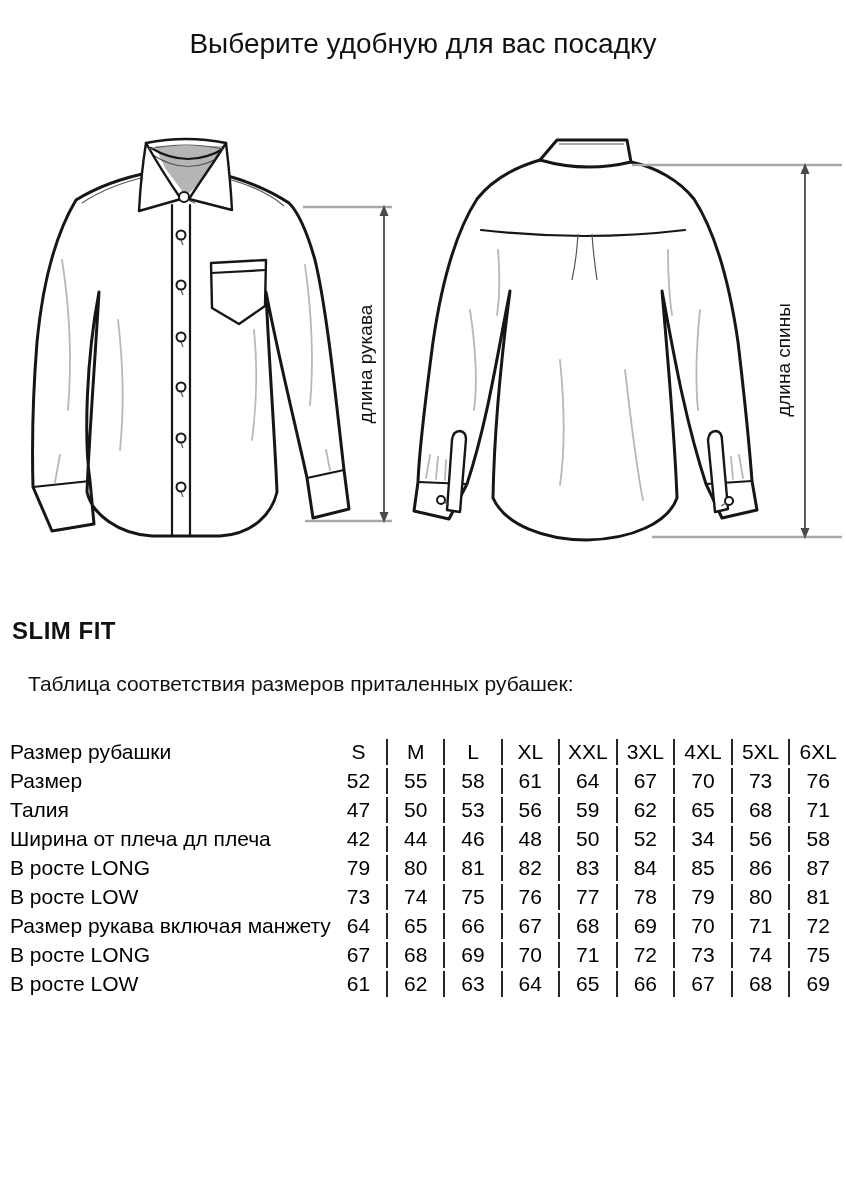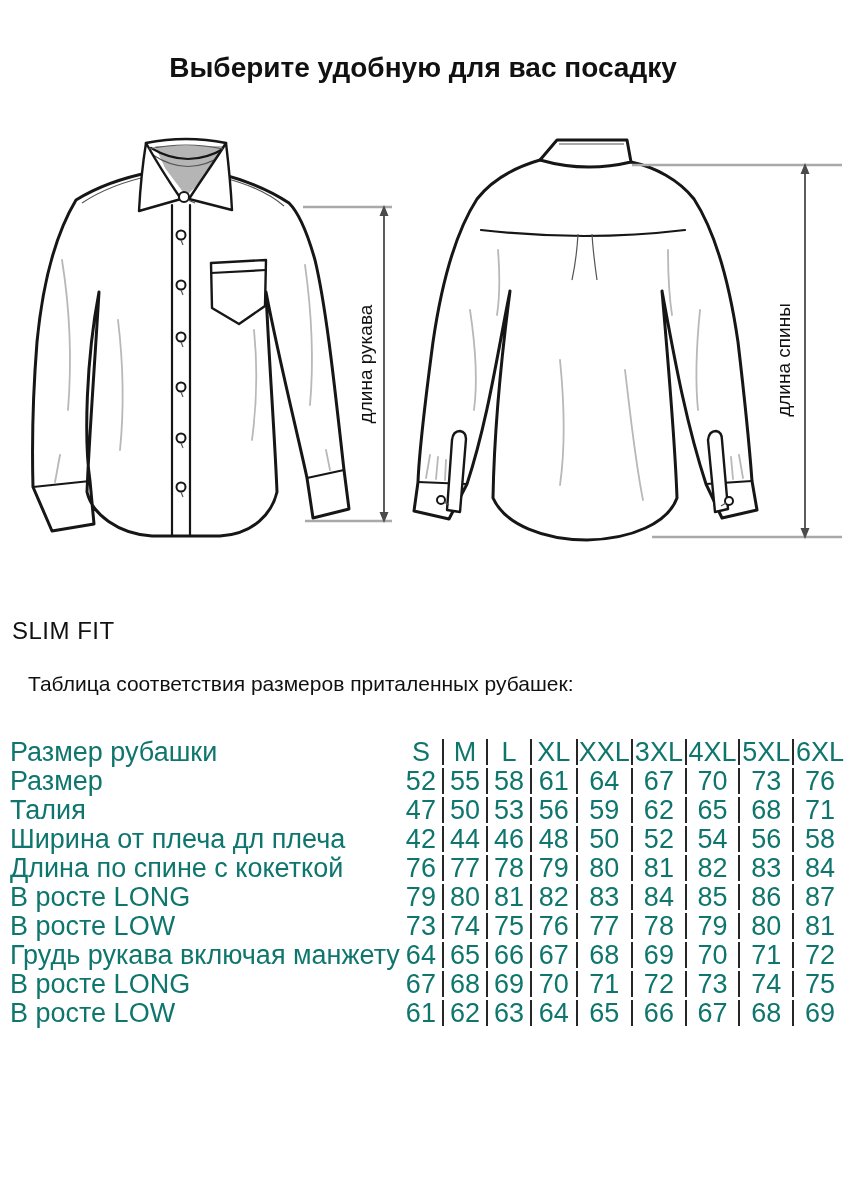--- a/index.html
+++ b/index.html
@@ -1,50 +1,50 @@
 <!DOCTYPE html>
 <html><head>
 <meta charset="utf-8">
 <style>
   html,body { margin:0; padding:0; background:#ffffff; }
   body {
     width:846px; height:1200px; position:relative; overflow:hidden;
     font-family:"Liberation Sans", sans-serif; color:#1a1a1a;
   }
   .title {
-    position:absolute; top:52px; left:0; width:846px; margin:0;
-    text-align:center; font-size:28px; font-weight:700; color:#111;
+    position:absolute; top:28px; left:0; width:846px; margin:0;
+    text-align:center; font-size:28px; font-weight:400; color:#111;
   }
   svg.diagram { position:absolute; top:110px; left:0; }
 
   
   .o    { fill:#ffffff; stroke:#161616; stroke-width:3; stroke-linejoin:round; stroke-linecap:round; }
   .l2   { fill:none; stroke:#161616; stroke-width:2.2; stroke-linecap:round; }
   .l24  { fill:none; stroke:#161616; stroke-width:2.6; stroke-linecap:round; stroke-linejoin:round; }
   .wfill{ fill:#ffffff; stroke:#161616; stroke-width:2.4; stroke-linejoin:round; }
   .thin { fill:none; stroke:#555555; stroke-width:1.2; }
   .fold { fill:none; stroke:#b8b8b8; stroke-width:1.8; stroke-linecap:round; }
   .dim  { fill:none; stroke:#4a4a4a; stroke-width:1.8; }
   .head { fill:#4a4a4a; stroke:none; }
   .tick { fill:none; stroke:#a9a9a9; stroke-width:2.4; }
   .btn  { fill:#ffffff; stroke:#161616; stroke-width:2; }
   .dimtxt { font-family:"Liberation Sans", sans-serif; font-size:19px; fill:#111111; }
 
   .fit-heading {
     position:absolute; top:617px; left:12px; margin:0;
-    font-size:24px; font-weight:400; letter-spacing:0.5px; color:#111;
+    font-size:24px; font-weight:700; letter-spacing:0.5px; color:#111;
   }
   .caption {
     position:absolute; top:656px; left:12px; margin:16px;
     font-size:21px; font-weight:400; color:#111;
   }
   table.sizes {
     position:absolute; top:736px; left:10px;
     border-collapse:separate; border-spacing:0 3px;
-    font-size:27px; color:#0f766e;
+    font-size:21px; color:#000000;
   }
   table.sizes td, table.sizes th {
     padding:0; font-weight:400; height:26px; line-height:26px; white-space:nowrap;
   }
   td.lbl { width:310px; text-align:left; }
   td.v, th.v { width:56px; text-align:center; }
   .v + .v { border-left:2px solid #262626; }
 </style>
 </head>
 <body>
@@ -255,37 +255,25 @@
       </tr>
 
       <tr>
         <td class="lbl">Ширина от плеча дл плеча</td>
         <td class="v">42</td>
         <td class="v">44</td>
         <td class="v">46</td>
         <td class="v">48</td>
         <td class="v">50</td>
         <td class="v">52</td>
-        <td class="v">54</td>
+        <td class="v">34</td>
         <td class="v">56</td>
         <td class="v">58</td>
       </tr>
 
-      <tr>
-        <td class="lbl">Длина по спине с кокеткой</td>
-        <td class="v">76</td>
-        <td class="v">77</td>
-        <td class="v">78</td>
-        <td class="v">79</td>
-        <td class="v">80</td>
-        <td class="v">81</td>
-        <td class="v">82</td>
-        <td class="v">83</td>
-        <td class="v">84</td>
-      </tr>
 
       <tr>
         <td class="lbl">В росте LONG</td>
         <td class="v">79</td>
         <td class="v">80</td>
         <td class="v">81</td>
         <td class="v">82</td>
         <td class="v">83</td>
         <td class="v">84</td>
         <td class="v">85</td>
@@ -300,21 +288,21 @@
         <td class="v">75</td>
         <td class="v">76</td>
         <td class="v">77</td>
         <td class="v">78</td>
         <td class="v">79</td>
         <td class="v">80</td>
         <td class="v">81</td>
       </tr>
 
       <tr>
-        <td class="lbl">Грудь рукава включая манжету</td>
+        <td class="lbl">Размер рукава включая манжету</td>
         <td class="v">64</td>
         <td class="v">65</td>
         <td class="v">66</td>
         <td class="v">67</td>
         <td class="v">68</td>
         <td class="v">69</td>
         <td class="v">70</td>
         <td class="v">71</td>
         <td class="v">72</td>
       </tr>

